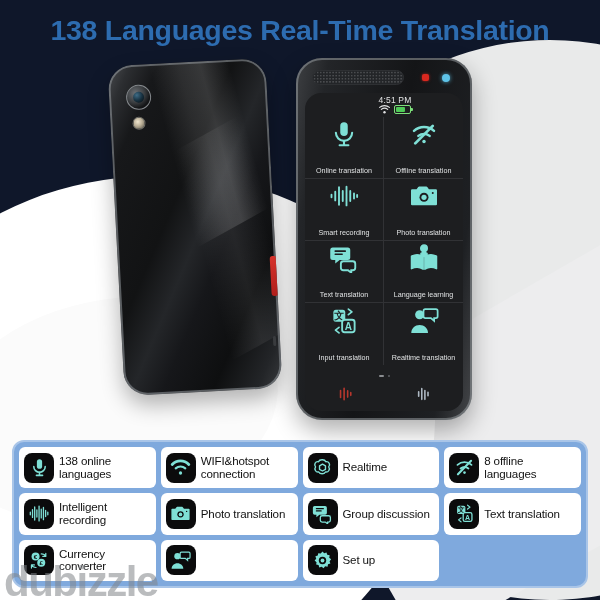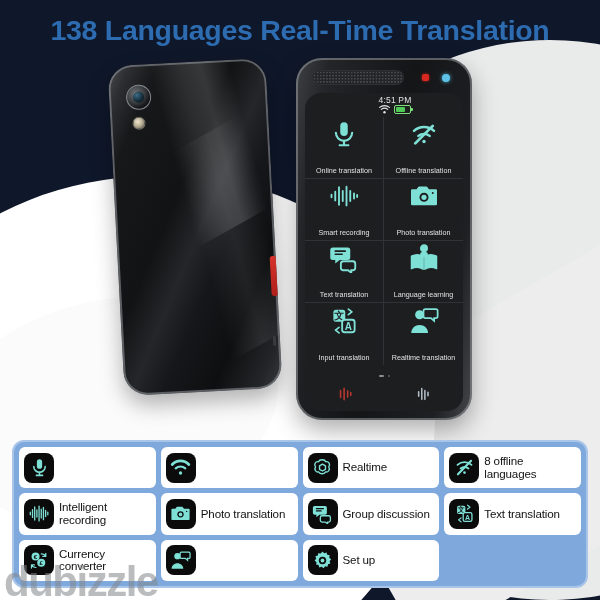--- a/index.html
+++ b/index.html
@@ -447,30 +447,32 @@
   <div class="features">
 
     <div class="feat">
       <span class="ficon">
         <svg viewBox="0 0 24 24" fill="none" stroke="#7fe0d6" stroke-width="1.8" stroke-linecap="round">
           <rect x="9" y="2.5" width="6" height="11" rx="3" fill="#7fe0d6" stroke="none"></rect>
           <path d="M5.5 11a6.5 6.5 0 0 0 13 0"></path>
           <path d="M12 17.5V21M8.5 21h7"></path>
         </svg>
       </span>
+      <span class="flabel">138 online languages</span>
     </div>
 
     <div class="feat">
       <span class="ficon">
         <svg viewBox="0 0 24 24" fill="none" stroke="#7fe0d6" stroke-width="2.4" stroke-linecap="round">
           <path d="M2.5 8.5A13 13 0 0 1 21.5 8.5" stroke-width="3.2"></path>
           <path d="M6.5 13a8 8 0 0 1 11 0"></path>
           <circle cx="12" cy="18.3" r="1.9" fill="#7fe0d6" stroke="none"></circle>
         </svg>
       </span>
+      <span class="flabel">WIFI&amp;hotspot connection</span>
     </div>
 
     <div class="feat">
       <span class="ficon">
         <svg viewBox="0 0 24 24" fill="none" stroke="#7fe0d6" stroke-width="1.6" stroke-linecap="round" stroke-linejoin="round">
           <path d="M12 3.2c2 0 3.3 1.1 3.8 2.2 1.4-.3 3 .2 3.8 1.7.9 1.6.4 3.2-.5 4.2.8 1.1 1 2.7.2 4.1-.9 1.5-2.5 2-3.9 1.7-.6 1.1-1.9 2.1-3.8 2.1s-3.3-1-3.9-2.1c-1.4.3-3-.2-3.8-1.7-.9-1.5-.6-3 .2-4.1-.9-1-1.4-2.6-.5-4.2.8-1.5 2.4-2 3.8-1.7.5-1.1 1.8-2.2 3.8-2.2z"></path>
           <path d="M12 8.2l3.4 2v3.9L12 16l-3.4-1.9v-3.9z"></path>
         </svg>
       </span>
       <span class="flabel">Realtime</span>

